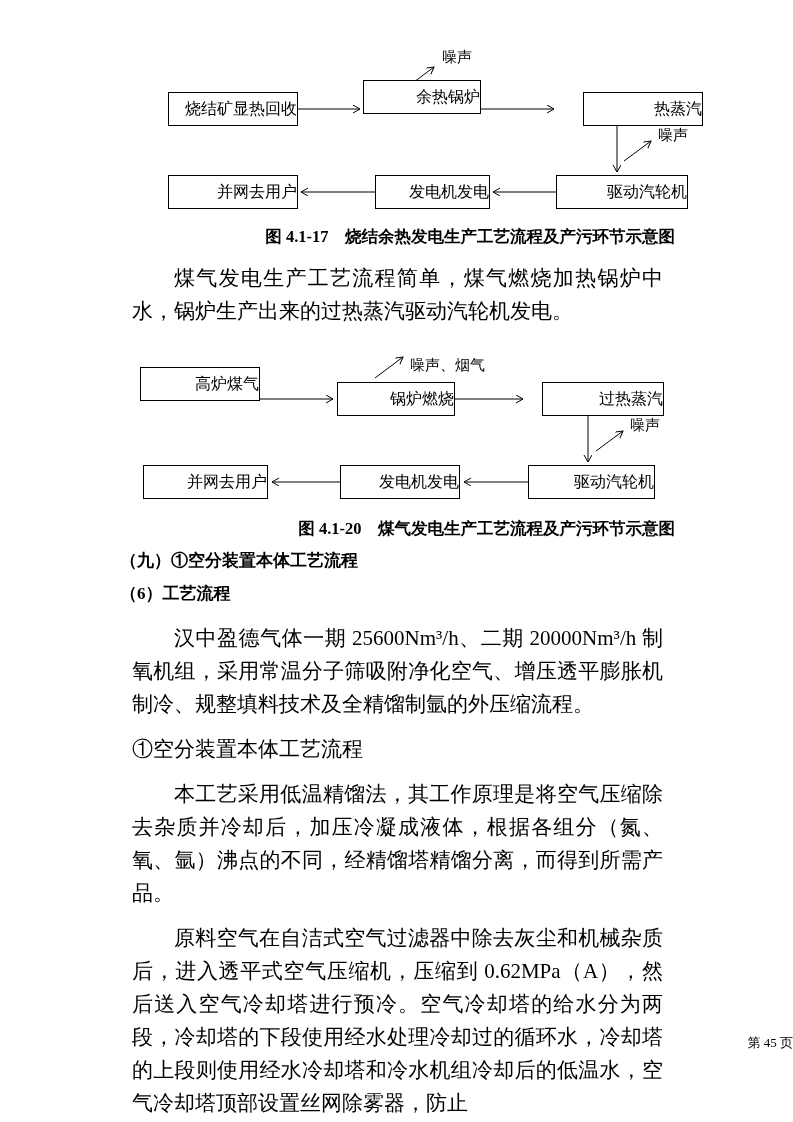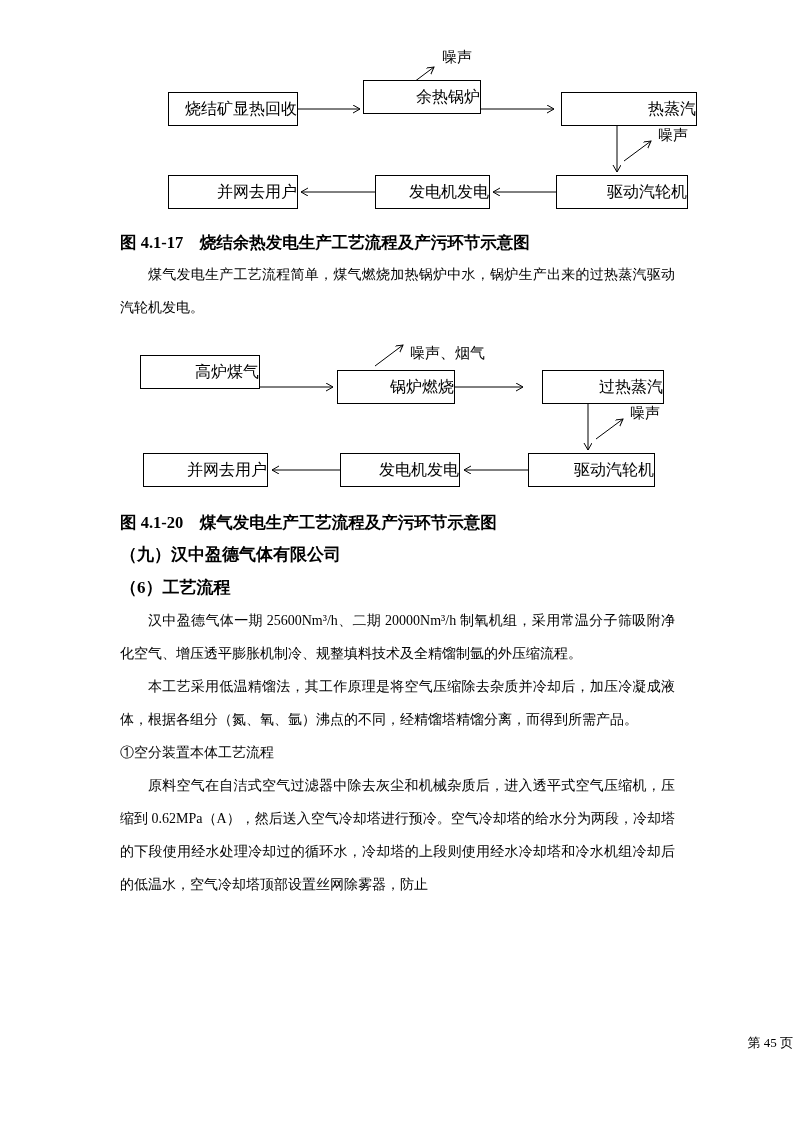--- a/index.html
+++ b/index.html
@@ -31,32 +31,32 @@
     font-size: 16px;
     background: #fff;
     white-space: nowrap;
   }
   .fc-label {
     position: absolute;
     font-size: 15px;
     white-space: nowrap;
   }
   .caption {
-    text-align: left;
+    text-align: right;
     font-weight: 700;
     font-size: 16.5px;
     line-height: 26px;
-    margin: 10px 0 2px 0;
+    margin: 4px 0 2px 0;
   }
   .para {
-    font-size: 14px;
+    font-size: 21px;
     line-height: 33px;
     text-align: justify;
     text-indent: 2em;
-    margin: 0;
+    margin: 12px;
   }
   .para.no-indent { text-indent: 0; }
   .heading {
     font-size: 17px;
     font-weight: 700;
     line-height: 33px;
     margin: 0;
   }
   .fig2 { margin-top: 4px; }
   .footer {
@@ -85,21 +85,21 @@
       <line x1="361" y1="61" x2="434" y2="61" marker-end="url(#ah1)"></line>
       <line x1="497" y1="78" x2="497" y2="124" marker-end="url(#ah1)"></line>
       <line x1="504" y1="113" x2="531" y2="93" marker-end="url(#ah1)"></line>
       <line x1="436" y1="144" x2="373" y2="144" marker-end="url(#ah1)"></line>
       <line x1="255" y1="144" x2="181" y2="144" marker-end="url(#ah1)"></line>
     </svg>
     <span class="fc-label" style="left:322px;top:0;">噪声</span>
     <span class="fc-label" style="left:538px;top:78px;">噪声</span>
     <div class="fc-box" style="left:48px;top:44px;width:130px;">烧结矿显热回收</div>
     <div class="fc-box" style="left:243px;top:32px;width:118px;">余热锅炉</div>
-    <div class="fc-box" style="left:441px;top:44px;width:136px;">热蒸汽</div>
+    <div class="fc-box" style="left:463px;top:44px;width:120px;">热蒸汽</div>
     <div class="fc-box" style="left:48px;top:127px;width:130px;">并网去用户</div>
     <div class="fc-box" style="left:255px;top:127px;width:115px;">发电机发电</div>
     <div class="fc-box" style="left:436px;top:127px;width:132px;">驱动汽轮机</div>
   </div>
 
   <p class="caption">图 4.1-17　烧结余热发电生产工艺流程及产污环节示意图</p>
 
   <p class="para">煤气发电生产工艺流程简单，煤气燃烧加热锅炉中水，锅炉生产出来的过热蒸汽驱动汽轮机发电。</p>
 
   <div class="figure fig2">
@@ -122,23 +122,23 @@
     <div class="fc-box" style="left:20px;top:27px;width:120px;">高炉煤气</div>
     <div class="fc-box" style="left:217px;top:42px;width:118px;">锅炉燃烧</div>
     <div class="fc-box" style="left:422px;top:42px;width:122px;">过热蒸汽</div>
     <div class="fc-box" style="left:23px;top:125px;width:125px;">并网去用户</div>
     <div class="fc-box" style="left:220px;top:125px;width:120px;">发电机发电</div>
     <div class="fc-box" style="left:408px;top:125px;width:127px;">驱动汽轮机</div>
   </div>
 
   <p class="caption">图 4.1-20　煤气发电生产工艺流程及产污环节示意图</p>
 
-  <p class="heading">（九）汉中盈德气体有限公司</p>
+  <p class="heading">（九）①空分装置本体工艺流程</p>
   <p class="heading">（6）工艺流程</p>
 
   <p class="para">汉中盈德气体一期 25600Nm³/h、二期 20000Nm³/h 制氧机组，采用常温分子筛吸附净化空气、增压透平膨胀机制冷、规整填料技术及全精馏制氩的外压缩流程。</p>
+  <p class="para no-indent">①空分装置本体工艺流程</p>
   <p class="para">本工艺采用低温精馏法，其工作原理是将空气压缩除去杂质并冷却后，加压冷凝成液体，根据各组分（氮、氧、氩）沸点的不同，经精馏塔精馏分离，而得到所需产品。</p>
-  <p class="para no-indent">①空分装置本体工艺流程</p>
   <p class="para">原料空气在自洁式空气过滤器中除去灰尘和机械杂质后，进入透平式空气压缩机，压缩到 0.62MPa（A），然后送入空气冷却塔进行预冷。空气冷却塔的给水分为两段，冷却塔的下段使用经水处理冷却过的循环水，冷却塔的上段则使用经水冷却塔和冷水机组冷却后的低温水，空气冷却塔顶部设置丝网除雾器，防止</p>
 
   <div class="footer">第 45 页</div>
 
 </div>
 
 </body></html>

